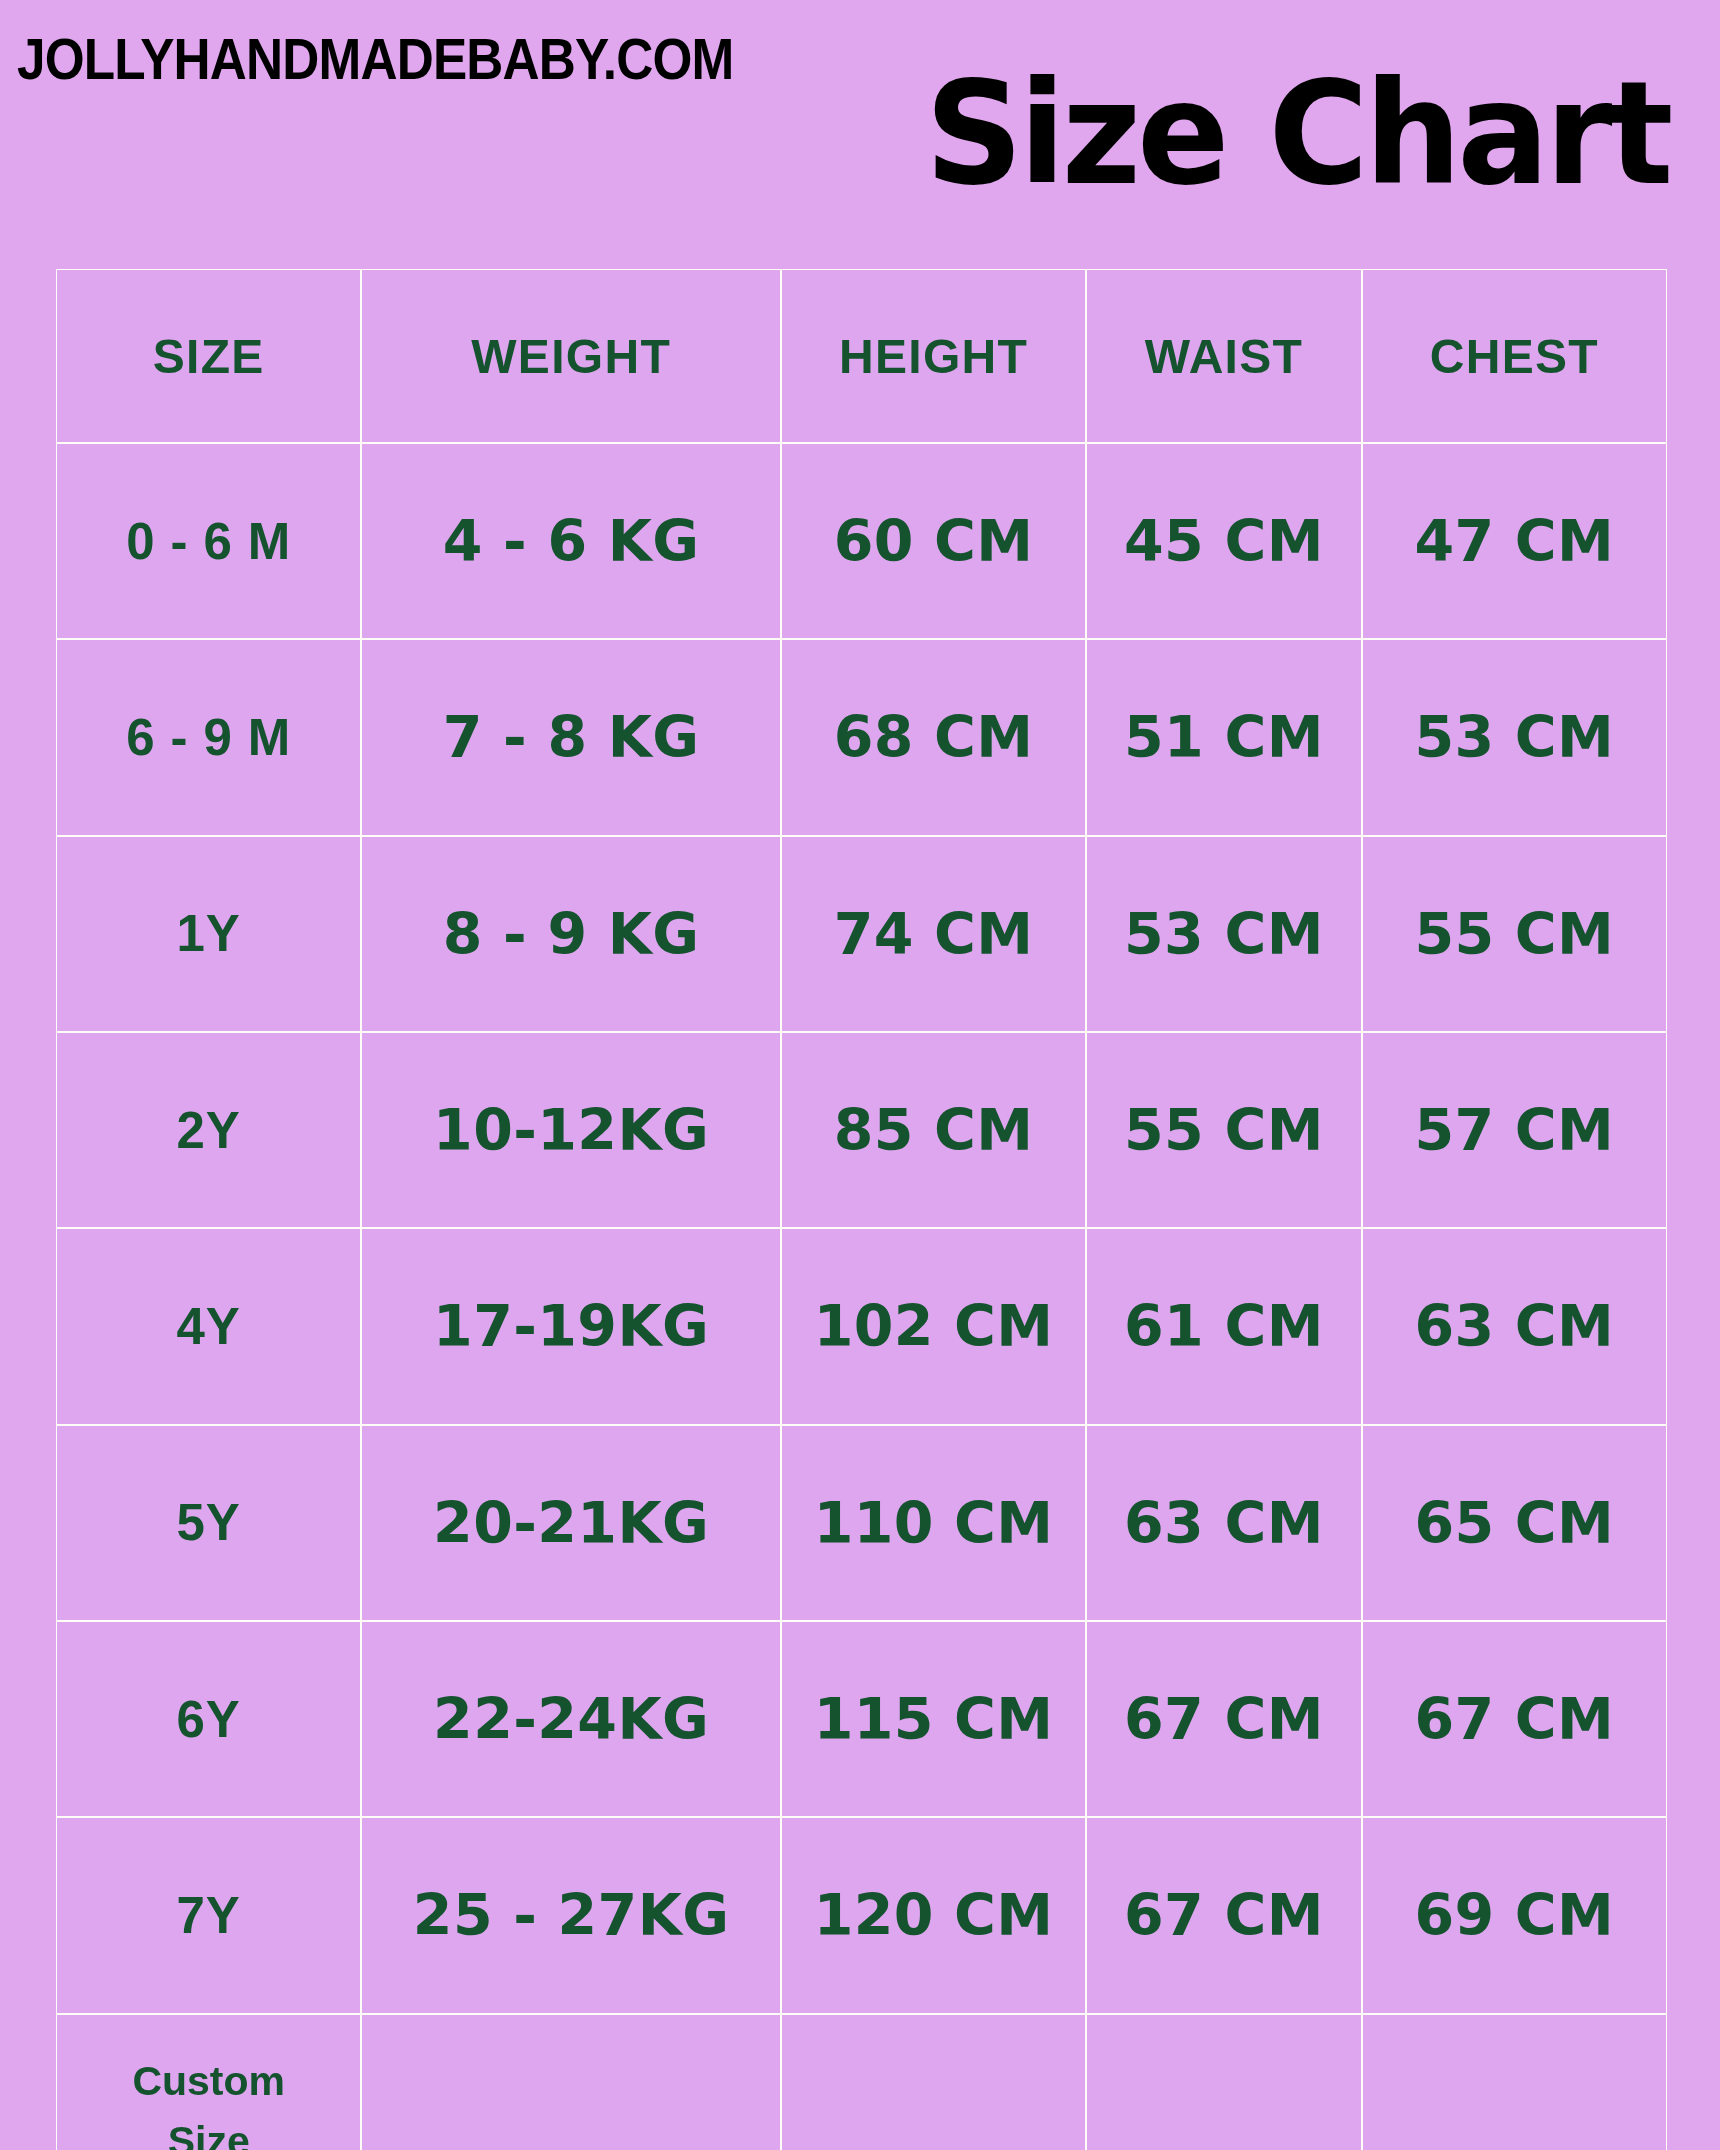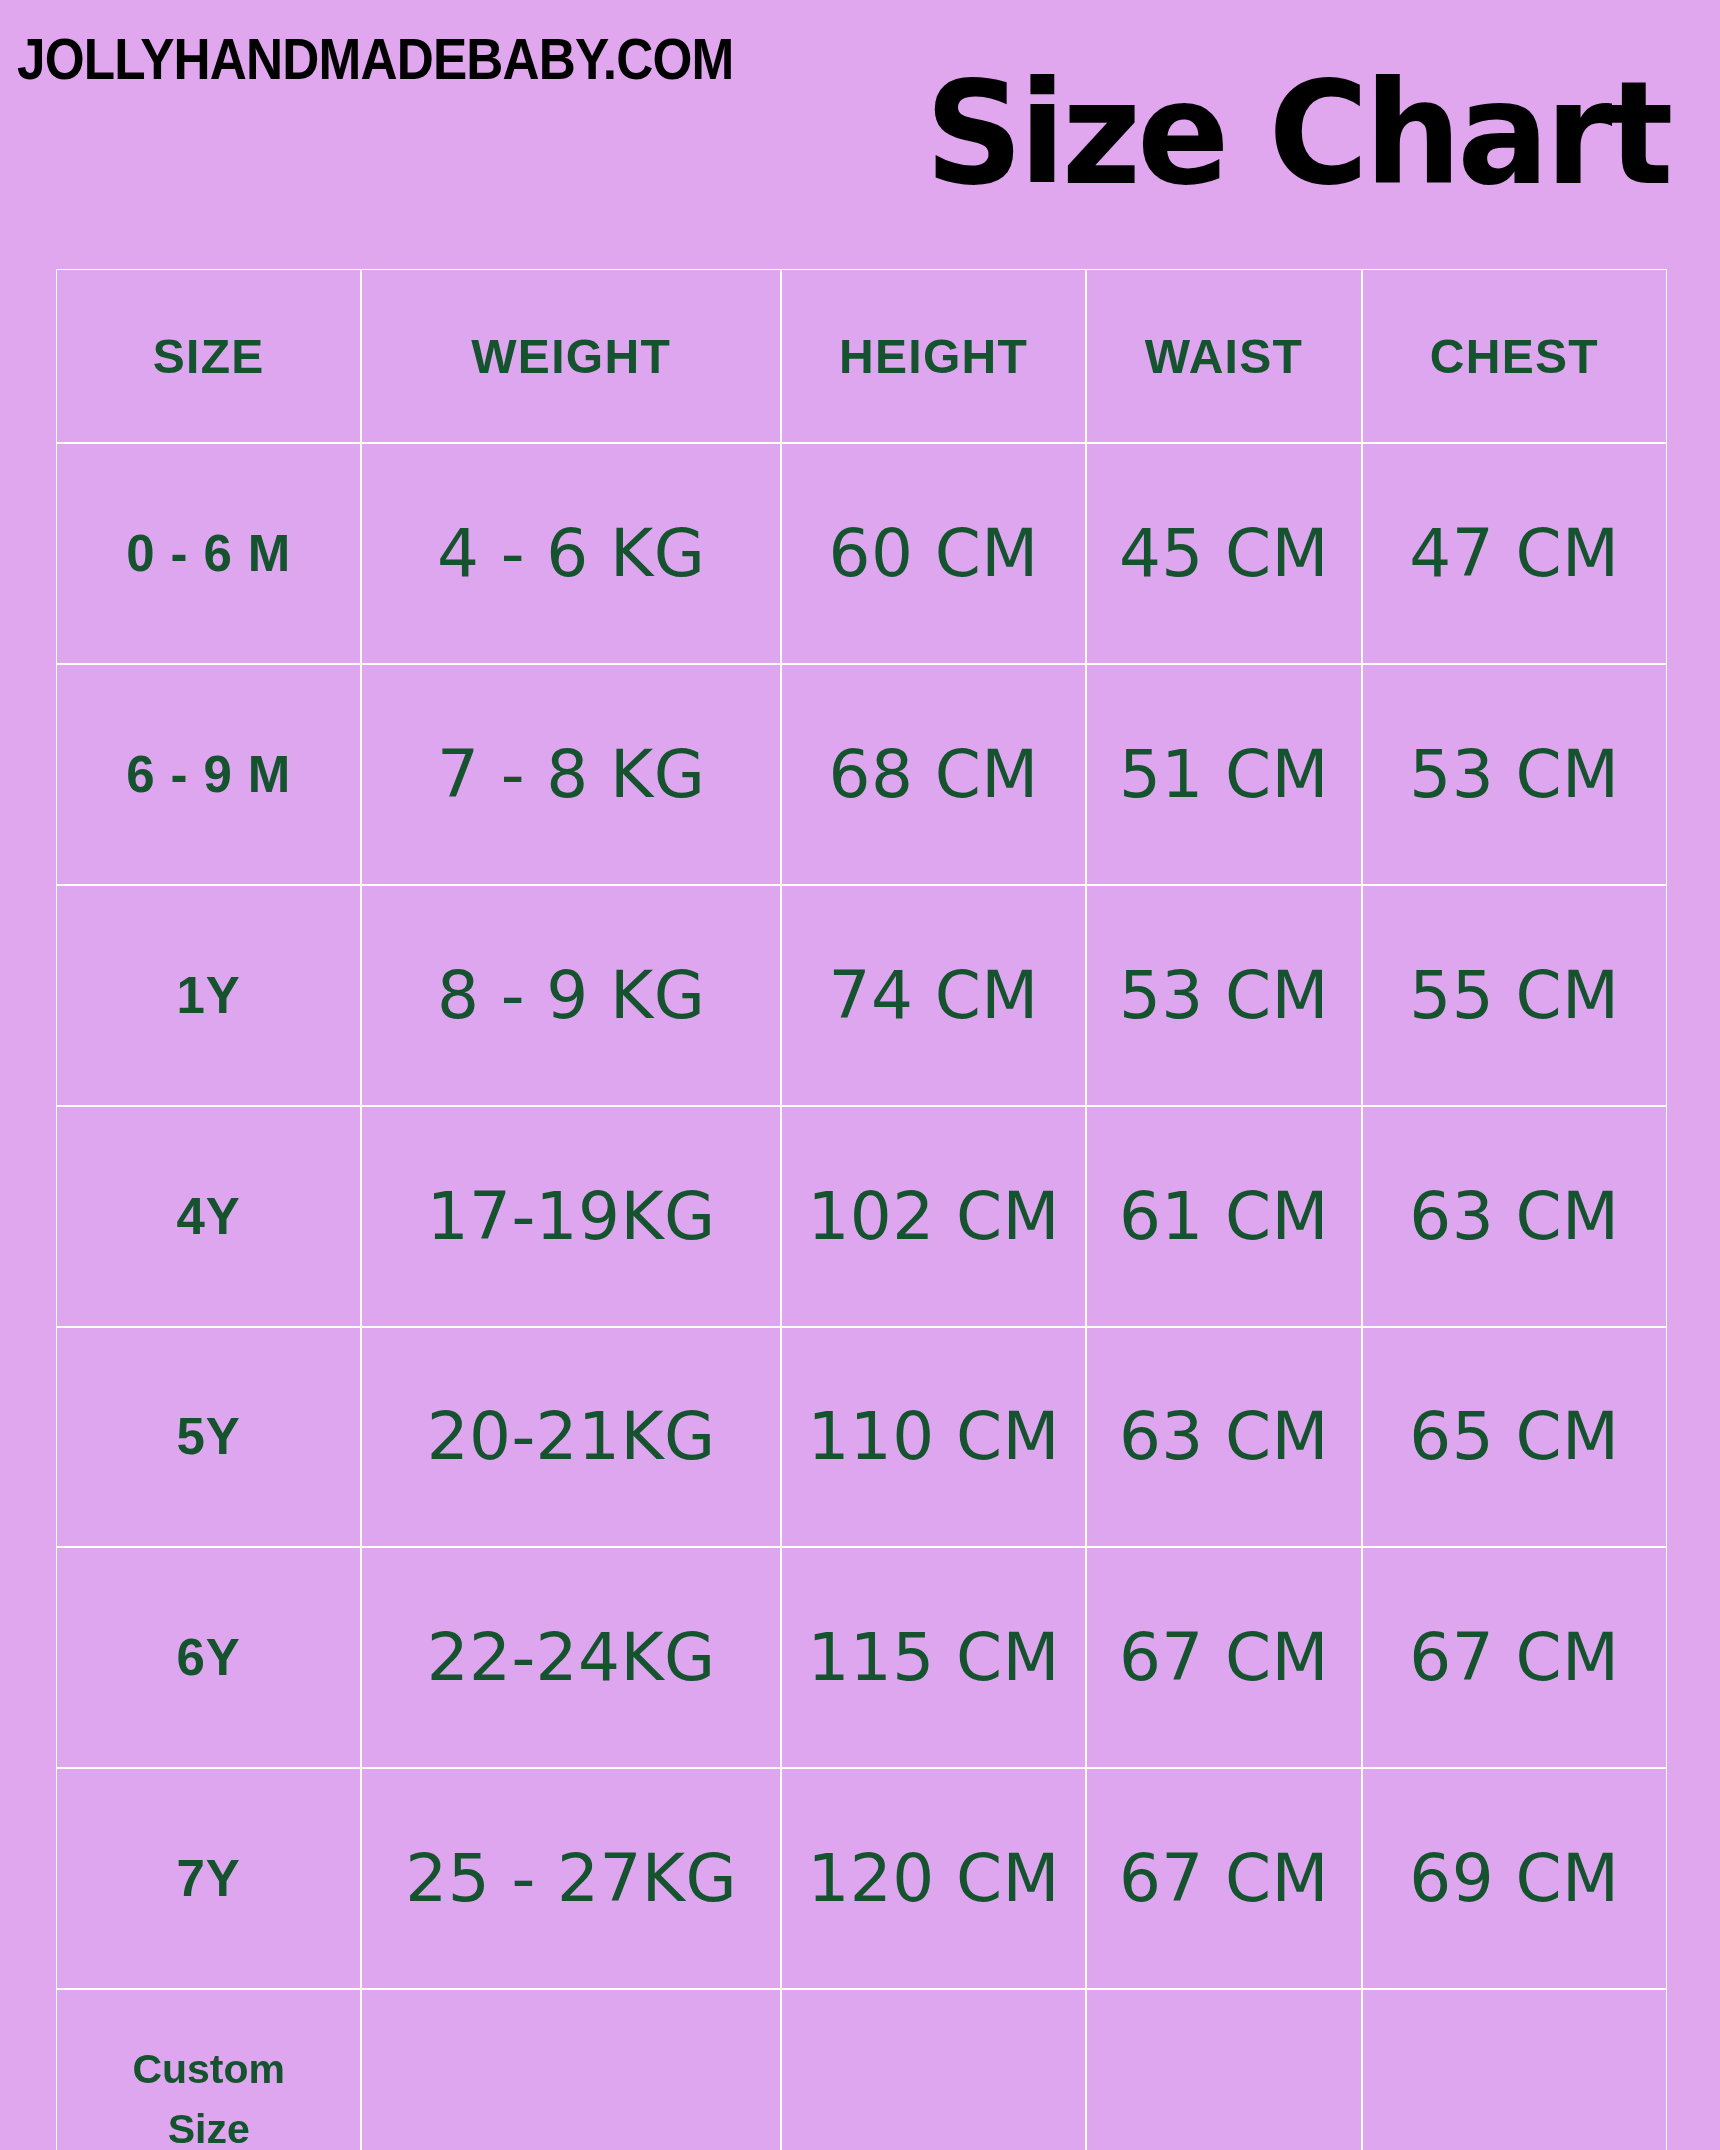--- a/index.html
+++ b/index.html
@@ -100,22 +100,22 @@
 
   td.size-cell {
     font-family: "Liberation Sans", sans-serif;
     font-weight: bold;
     font-size: 51px;
     letter-spacing: 0.9px;
   }
 
   td.val-cell {
     font-family: "DejaVu Sans", sans-serif;
-    font-weight: normal;
-    font-size: 66px;
+    font-weight: bold;
+    font-size: 57px;
     letter-spacing: 0.4px;
   }
 
   td.custom-cell {
     font-family: "Liberation Sans", sans-serif;
     font-weight: bold;
     font-size: 41px;
     line-height: 1.45;
     letter-spacing: 0px;
   }
@@ -167,20 +167,27 @@
         </tr>
 
         <tr>
           <td class="size-cell">1Y</td>
           <td class="val-cell">8 - 9 KG</td>
           <td class="val-cell">74 CM</td>
           <td class="val-cell">53 CM</td>
           <td class="val-cell">55 CM</td>
         </tr>
 
+        <tr>
+          <td class="size-cell">2Y</td>
+          <td class="val-cell">10-12KG</td>
+          <td class="val-cell">85 CM</td>
+          <td class="val-cell">55 CM</td>
+          <td class="val-cell">57 CM</td>
+        </tr>
 
 
         <tr>
           <td class="size-cell">4Y</td>
           <td class="val-cell">17-19KG</td>
           <td class="val-cell">102 CM</td>
           <td class="val-cell">61 CM</td>
           <td class="val-cell">63 CM</td>
         </tr>
 

